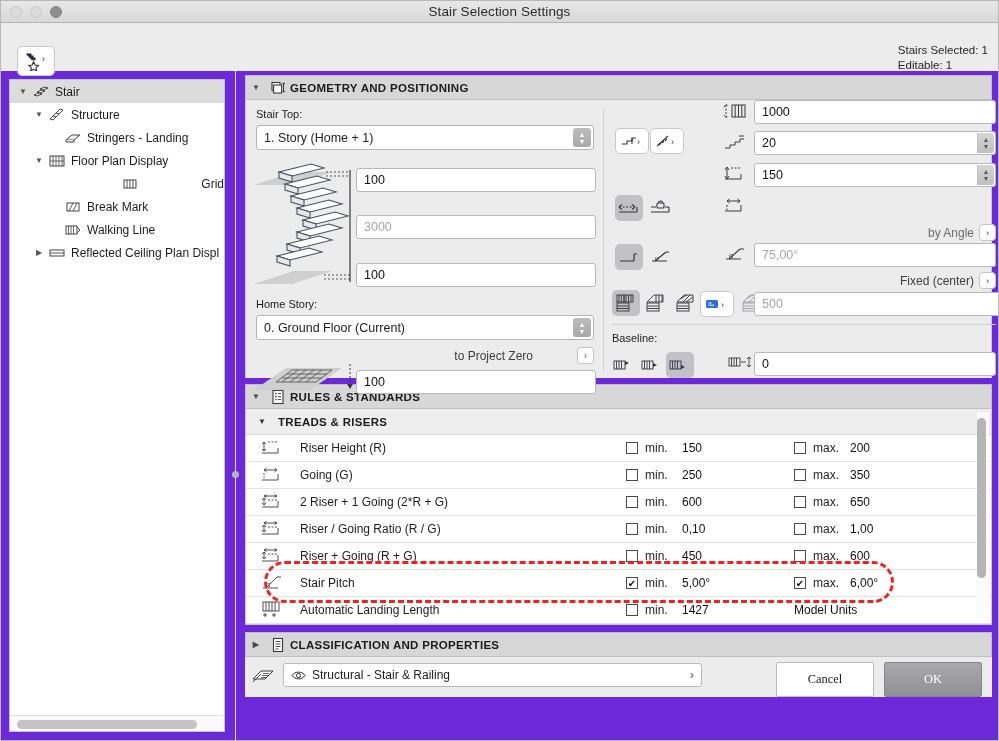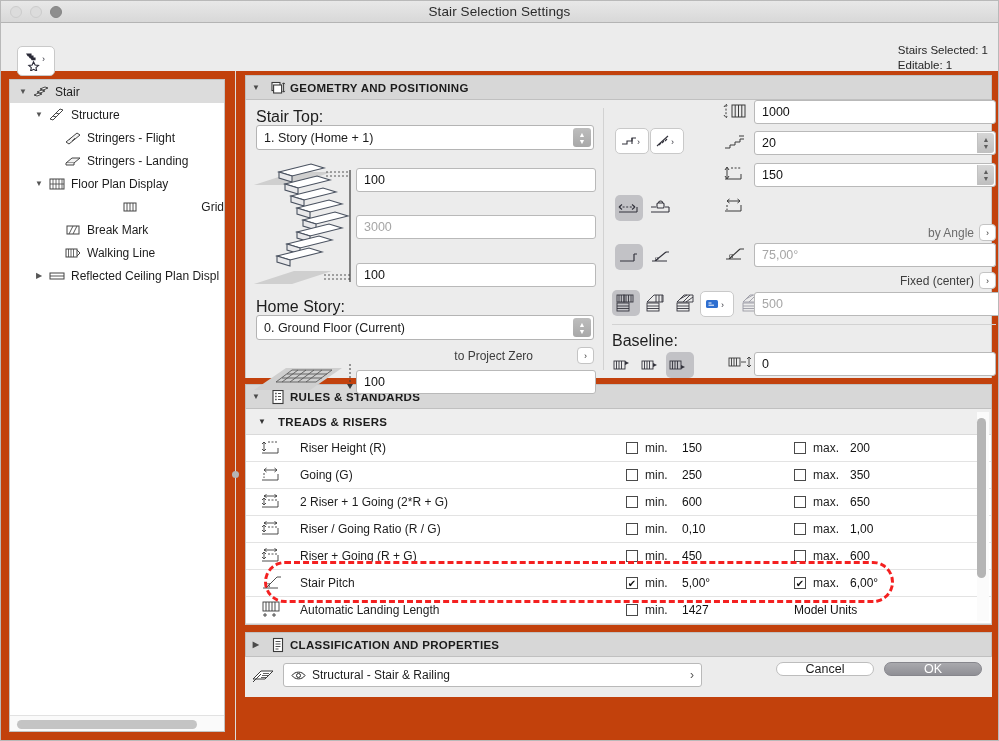--- a/index.html
+++ b/index.html
@@ -8,21 +8,21 @@
     width: 999px; height: 741px;
     font-family: "Liberation Sans", sans-serif;
     font-size: 12px;
     color: #1c1c1c;
     overflow: hidden;
     background: #ececec;
   }
   .window {
     position: relative;
     width: 999px; height: 741px;
-    background: #c2410c;
+    background: #6d28d9;
     border: 1px solid #b9b9b9;
     overflow: hidden;
   }
 
   
   .titlebar {
     position: relative;
     height: 22px;
     background: linear-gradient(#e8e8e8, #d8d8d8);
     border-bottom: 1px solid #b4b4b4;
@@ -97,21 +97,21 @@
   .section-head .twisty2 { width: 20px; text-align: center; font-size: 8px; color: #4a4a4a; }
   .section-head .sec-icon { width: 24px; display: flex; align-items: center; justify-content: center; }
 
   .panel {
     position: relative; background: #ececec;
     border-left: 1px solid #c9c9c9; border-right: 1px solid #c9c9c9;
   }
 
   
   .geo { position: relative; height: 278px; }
-  .lbl { font-size: 16px; color: #1d1d1d; }
+  .lbl { font-size: 11px; color: #1d1d1d; }
   .tfield {
     background: #fff; border: 1px solid #b9b9b9; border-radius: 3px;
     height: 24px; display: flex; align-items: center; padding: 0 7px;
     font-size: 12.5px; color: #111;
   }
   .tfield.ph { color: #a6a6a6; }
   .popup {
     background: #fff; border: 1px solid #b4b4b4; border-radius: 3px;
     height: 25px; display: flex; align-items: center; padding: 0 7px;
     font-size: 12.5px; position: relative;
@@ -181,23 +181,23 @@
   }
 
   
   .bottombar { position: relative; height: 40px; background: #ececec; }
   .classif-field {
     position: absolute; left: 38px; top: 6px; right: 290px; height: 24px;
     background: #fff; border: 1px solid #b9b9b9; border-radius: 3px;
     display: flex; align-items: center; padding: 0 7px; font-size: 12px;
   }
   .btn {
-    position: absolute; top: 5px; height: 14px; width: 98px;
+    position: absolute; top: 5px; height: 35px; width: 98px;
     display: flex; align-items: center; justify-content: center;
-    border-radius: 10px; font-size: 12.5px;
+    border-radius: 2px; font-size: 12.5px; font-family: Liberation Serif, serif;
   }
   .btn.cancel { right: 118px; background: #fff; border: 1px solid #bdbdbd; color: #1c1c1c; }
   .btn.ok { right: 10px; background: linear-gradient(#a9a9ad, #8f8f95); border: 1px solid #86868c; color: #fff; }
   svg { display: block; }
 </style>
 </head>
 <body>
 
 <div class="window">
 
@@ -252,32 +252,20 @@
             <span class="t-icon">
               <svg width="18" height="14" viewBox="0 0 18 14">
                 <g fill="#fff" stroke="#444" stroke-width="1">
                   <path d="M2 11 L6 7 L9 8 L5 12 Z"></path>
                   <path d="M5 8 L9 4 L12 5 L8 9 Z"></path>
                   <path d="M8 5 L12 1 L15 2 L11 6 Z"></path>
                 </g>
               </svg>
             </span>
             <span class="t-label">Structure</span>
-          </div>
-          <div class="tree-row" style="padding-left: 38px;">
-            <span class="twisty none">▶</span>
-            <span class="t-icon">
-              <svg width="18" height="14" viewBox="0 0 18 14">
-                <g fill="#f2f2f2" stroke="#444" stroke-width="1">
-                  <path d="M2 11 L13 2 L16 4 L5 13 Z"></path>
-                </g>
-                <path d="M5 9 L8 6 M8 10 L11 7" stroke="#444" stroke-width=".8"></path>
-              </svg>
-            </span>
-            <span class="t-label">Stringers - Flight</span>
           </div>
           <div class="tree-row" style="padding-left: 38px;">
             <span class="twisty none">▶</span>
             <span class="t-icon">
               <svg width="18" height="14" viewBox="0 0 18 14">
                 <g fill="#f2f2f2" stroke="#444" stroke-width="1">
                   <path d="M2 9 L8 4 L16 4 L10 9 Z"></path>
                   <path d="M2 9 L2 11 L10 11 L10 9"></path>
                 </g>
               </svg>

